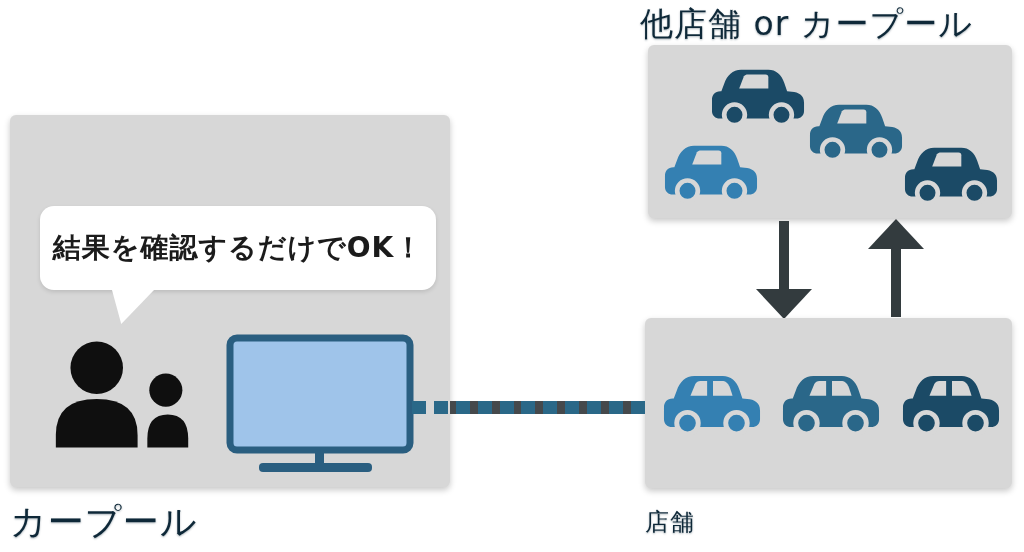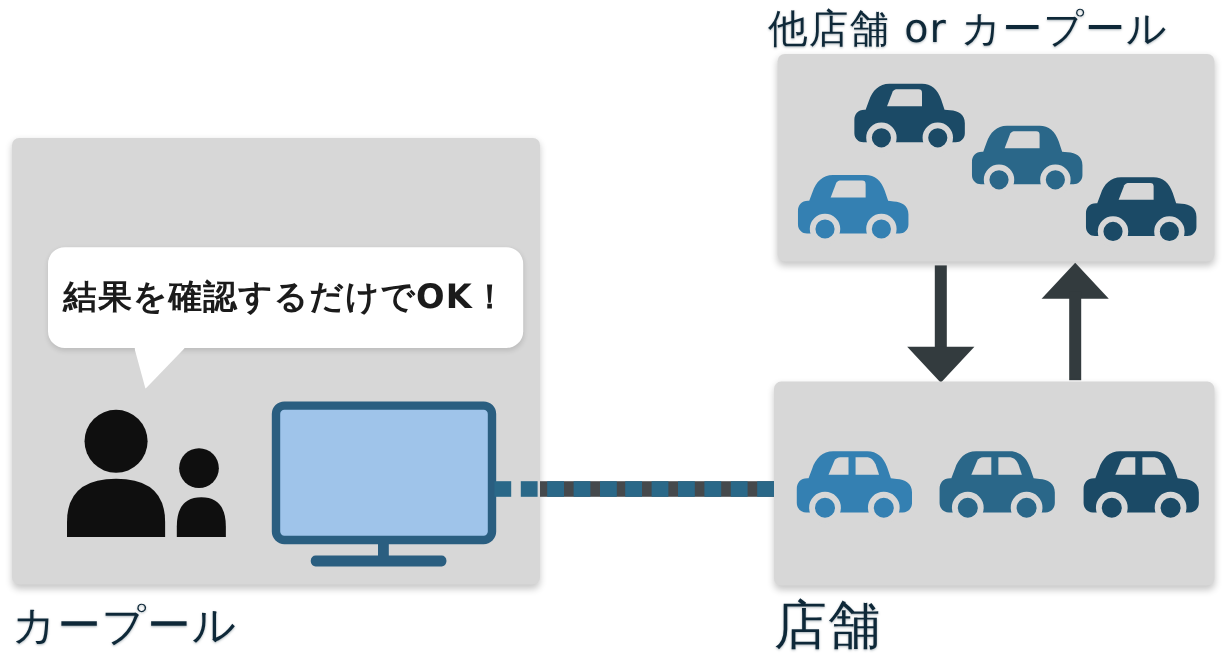--- a/index.html
+++ b/index.html
@@ -18,21 +18,21 @@
   #store-panel{left:645px;top:318px;width:367px;height:170px;}
 
   .diagram-label{
     position:absolute;
     color:var(--label_text,#0e2838);
     font-weight:400;letter-spacing:1px;
     text-shadow:0 1px 2px rgba(13,40,56,.35);
   }
   #other-stores-title{left:640px;top:4px;width:380px;font-size:33px;line-height:40px;}
   #staff-panel-label{left:10px;top:500px;width:440px;font-size:36px;line-height:44px;}
-  #store-panel-label{left:645px;top:500px;width:367px;font-size:44px;line-height:44px;}
+  #store-panel-label{left:645px;top:500px;width:367px;font-size:24px;line-height:44px;}
 
   
   #speech-bubble{
     position:absolute;left:40px;top:178px;width:396px;height:84px;
     background:var(--bubble_bg,#fff);border-radius:14px;
     display:flex;align-items:center;justify-content:center;
     box-shadow:0 2px 4px rgba(0,0,0,.12);
     margin-top:28px;
   }
   #speech-bubble-text{

